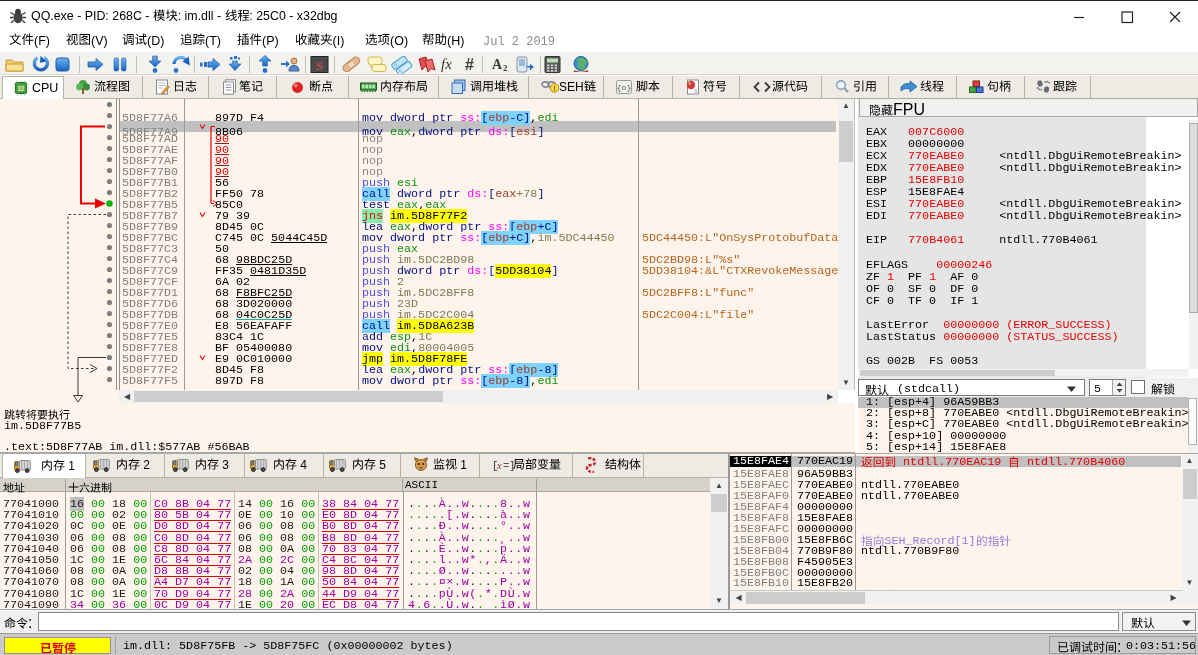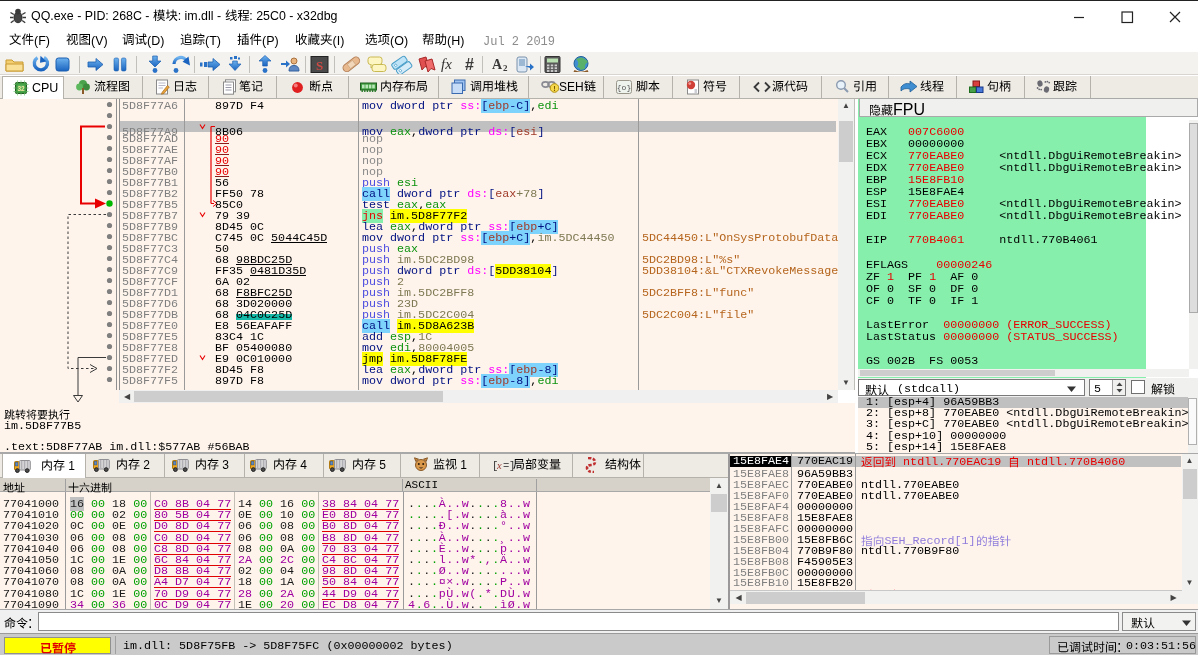--- a/index.html
+++ b/index.html
@@ -8,21 +8,21 @@
 .mono{font-family:"Liberation Mono",monospace;font-size:11.7px;white-space:pre}
 svg{display:inline-block}
 
 #titlebar{left:0;top:2px;width:1198px;height:28px;background:#fff}
 #menubar{left:0;top:30px;width:1198px;height:22px;background:#fff;font-size:12.5px}
 #toolbar{left:0;top:52px;width:1198px;height:23px;background:#f4f2ee;border-bottom:1px solid #d8d5d0}
 #tabbar{left:0;top:76px;width:1198px;height:23px;background:#eeebe5;border-bottom:1px solid #b5b2ac}
 #disasm{left:0;top:99px;width:855px;height:291px;background:#fef4ec;overflow:hidden}
 #hscroll1{left:119px;top:390px;width:719px;height:13px;background:#f0f0f0}
 #infobox{left:0;top:403px;width:855px;height:50px;background:#fef4ec;border-bottom:1px solid #a8a8a8}
-#regpane{left:858px;top:99px;width:288px;height:354px;background:#86efac}
+#regpane{left:858px;top:99px;width:288px;height:354px;background:#e5e5e5}
 #tabbar2{left:0;top:453px;width:728px;height:25px;background:#eeebe5;border-bottom:1px solid #b5b2ac}
 #dump{left:0;top:478px;width:728px;height:131px;background:#fef4ec;overflow:hidden}
 #stack{left:728px;top:453px;width:470px;height:156px;background:#fef4ec;overflow:hidden;border-left:2px solid #9a9898}
 #cmdbar{left:0;top:609px;width:1198px;height:24px;background:#f0f0f0;border-top:1px solid #a8a8a8}
 #statusbar{left:0;top:633px;width:1198px;height:22px;background:#cacaca;border-top:1px solid #9a9a9a}
 
 .dr{position:absolute;left:0;width:855px;height:11px;font-family:"Liberation Mono",monospace;font-size:11.7px;line-height:11px;white-space:pre}
 .dr i{position:absolute;top:1.5px;font-style:normal}
 .ad{left:122px;color:#7f7f7f}
 .by{left:215px;color:#000}
@@ -454,39 +454,39 @@
    <path d="M5 25.5 L7.5 29.5 L10 25.5"></path>
         <path d="M5 113.5 L7.5 117.5 L10 113.5"></path>
         <path d="M5 256.5 L7.5 260.5 L10 256.5"></path>
   </g>
  </svg>
  <div class="abs" style="left:116px;top:0;width:1px;height:291px;background:#8f8f8f"></div>
  <div class="abs" style="left:119px;top:0;width:1px;height:291px;background:#8f8f8f"></div>
  <div class="abs" style="left:184px;top:0;width:1px;height:291px;background:#9a9a9a"></div>
  <div class="abs" style="left:358px;top:0;width:1px;height:291px;background:#9a9a9a"></div>
  <div class="abs" style="left:638px;top:0;width:1px;height:291px;background:#9a9a9a"></div>
- <div class="dr" style="top:0"><i class="ad">5D8F77A6</i><i class="by">897D F4</i><i class="mn"><b class="nv">mov dword ptr </b><b class="mg">ss:</b><span class="cb"><b class="nv">[</b><b class="mr">ebp</b><b class="nv">-C</b><b class="nv">]</b></span><b>,</b><b class="gn">edi</b></i></div>
+ <div class="dr" style="top:12px"><i class="ad">5D8F77A6</i><i class="by">897D F4</i><i class="mn"><b class="nv">mov dword ptr </b><b class="mg">ss:</b><span class="cb"><b class="nv">[</b><b class="mr">ebp</b><b class="nv">-C</b><b class="nv">]</b></span><b>,</b><b class="gn">edi</b></i></div>
  <div class="dr" style="top:26px"><i class="ad">5D8F77A9</i><i class="by">8B06</i><i class="mn"><b class="nv">mov </b><b class="gn">eax</b><b>,</b><b class="nv">dword ptr </b><b class="mg">ds:</b><b class="nv">[</b><b class="mr">esi</b><b class="nv">]</b></i></div>
  <div class="dr" style="top:33px"><i class="ad">5D8F77AD</i><i class="by rd" style="border-bottom:1px solid #8b1a1a;height:10px;display:inline-block">90</i><i class="mn gy">nop</i></div>
  <div class="dr" style="top:44px"><i class="ad">5D8F77AE</i><i class="by rd" style="border-bottom:1px solid #8b1a1a;height:10px;display:inline-block">90</i><i class="mn gy">nop</i></div>
  <div class="dr" style="top:55px"><i class="ad">5D8F77AF</i><i class="by rd" style="border-bottom:1px solid #8b1a1a;height:10px;display:inline-block">90</i><i class="mn gy">nop</i></div>
  <div class="dr" style="top:66px"><i class="ad">5D8F77B0</i><i class="by rd" style="border-bottom:1px solid #8b1a1a;height:10px;display:inline-block">90</i><i class="mn gy">nop</i></div>
  <div class="dr" style="top:77px"><i class="ad">5D8F77B1</i><i class="by">56</i><i class="mn"><b class="pu">push </b><b class="gn">esi</b></i></div>
  <div class="dr" style="top:88px"><i class="ad">5D8F77B2</i><i class="by">FF50 78</i><i class="mn"><b class="cb nv">call</b><b class="nv"> dword ptr </b><b class="mg">ds:</b><b class="nv">[</b><b class="mr">eax</b><b class="ol">+78</b><b class="nv">]</b></i></div>
  <div class="dr" style="top:99px"><i class="ad">5D8F77B5</i><i class="by">85C0</i><i class="mn"><b class="nv">test </b><b class="gn">eax</b><b>,</b><b class="gn">eax</b></i></div>
  <div class="dr" style="top:110px"><i class="ad">5D8F77B7</i><i class="by">79 39</i><i class="mn"><b class="ybr">jns</b> <b class="yb">im.5D8F77F2</b></i></div>
  <div class="dr" style="top:121px"><i class="ad">5D8F77B9</i><i class="by">8D45 0C</i><i class="mn"><b class="nv">lea </b><b class="gn">eax</b><b>,</b><b class="nv">dword ptr </b><b class="mg">ss:</b><span class="cb"><b class="nv">[</b><b class="mr">ebp</b><b class="nv">+C</b><b class="nv">]</b></span></i></div>
  <div class="dr" style="top:132px"><i class="ad">5D8F77BC</i><i class="by">C745 0C <span style="border-bottom:1px solid #000;height:10px;display:inline-block">5044C45D</span></i><i class="mn"><b class="nv">mov dword ptr </b><b class="mg">ss:</b><span class="cb"><b class="nv">[</b><b class="mr">ebp</b><b class="nv">+C</b><b class="nv">]</b></span><b>,</b><b class="ol">im.5DC44450</b></i><i class="cm">5DC44450:L"OnSysProtobufDataC</i></div>
  <div class="dr" style="top:143px"><i class="ad">5D8F77C3</i><i class="by">50</i><i class="mn"><b class="pu">push </b><b class="gn">eax</b></i></div>
  <div class="dr" style="top:154px"><i class="ad">5D8F77C4</i><i class="by">68 <span style="border-bottom:1px solid #000;height:10px;display:inline-block">98BDC25D</span></i><i class="mn"><b class="pu">push </b><b class="ol">im.5DC2BD98</b></i><i class="cm">5DC2BD98:L"%s"</i></div>
  <div class="dr" style="top:165px"><i class="ad">5D8F77C9</i><i class="by">FF35 <span style="border-bottom:1px solid #000;height:10px;display:inline-block">0481D35D</span></i><i class="mn"><b class="pu">push </b><b class="nv">dword ptr </b><b class="mg">ds:</b><b class="nv">[</b><b class="yb">5DD38104</b><b class="nv">]</b></i><i class="cm">5DD38104:&amp;L"CTXRevokeMessage:</i></div>
  <div class="dr" style="top:176px"><i class="ad">5D8F77CF</i><i class="by">6A 02</i><i class="mn"><b class="pu">push </b><b class="ol">2</b></i></div>
  <div class="dr" style="top:187px"><i class="ad">5D8F77D1</i><i class="by">68 <span style="border-bottom:1px solid #000;height:10px;display:inline-block">F8BFC25D</span></i><i class="mn"><b class="pu">push </b><b class="ol">im.5DC2BFF8</b></i><i class="cm">5DC2BFF8:L"func"</i></div>
  <div class="dr" style="top:198px"><i class="ad">5D8F77D6</i><i class="by">68 3D020000</i><i class="mn"><b class="pu">push </b><b class="ol">23D</b></i></div>
- <div class="dr" style="top:209px"><i class="ad">5D8F77DB</i><i class="by">68 <span style="border-bottom:6px solid #14b8a6;height:10px;display:inline-block">04C0C25D</span></i><i class="mn"><b class="pu">push </b><b class="ol">im.5DC2C004</b></i><i class="cm">5DC2C004:L"file"</i></div>
+ <div class="dr" style="top:209px"><i class="ad">5D8F77DB</i><i class="by">68 <span style="border-bottom:1px solid #14b8a6;height:10px;display:inline-block">04C0C25D</span></i><i class="mn"><b class="pu">push </b><b class="ol">im.5DC2C004</b></i><i class="cm">5DC2C004:L"file"</i></div>
  <div class="dr" style="top:220px"><i class="ad">5D8F77E0</i><i class="by">E8 56EAFAFF</i><i class="mn"><b class="cb nv">call</b> <b class="yb">im.5D8A623B</b></i></div>
  <div class="dr" style="top:231px"><i class="ad">5D8F77E5</i><i class="by">83C4 1C</i><i class="mn"><b class="nv">add </b><b class="gn">esp</b><b>,</b><b class="ol">1C</b></i></div>
  <div class="dr" style="top:242px"><i class="ad">5D8F77E8</i><i class="by">BF 05400080</i><i class="mn"><b class="nv">mov </b><b class="gn">edi</b><b>,</b><b class="ol">80004005</b></i></div>
  <div class="dr" style="top:253px"><i class="ad">5D8F77ED</i><i class="by">E9 0C010000</i><i class="mn"><b class="yb">jmp</b> <b class="yb">im.5D8F78FE</b></i></div>
  <div class="dr" style="top:264px"><i class="ad">5D8F77F2</i><i class="by">8D45 F8</i><i class="mn"><b class="nv">lea </b><b class="gn">eax</b><b>,</b><b class="nv">dword ptr </b><b class="mg">ss:</b><span class="cb"><b class="nv">[</b><b class="mr">ebp</b><b class="nv">-8</b><b class="nv">]</b></span></i></div>
  <div class="dr" style="top:275px"><i class="ad">5D8F77F5</i><i class="by">897D F8</i><i class="mn"><b class="nv">mov dword ptr </b><b class="mg">ss:</b><span class="cb"><b class="nv">[</b><b class="mr">ebp</b><b class="nv">-8</b><b class="nv">]</b></span><b>,</b><b class="gn">edi</b></i></div>
 
  <div class="sbtrack" style="left:838px;top:0;width:16px;height:291px"></div>
  <div class="sbbtn" style="left:838px;top:0;width:16px;height:14px;line-height:14px">▲</div>
  <div class="sbbtn" style="left:838px;top:277px;width:16px;height:14px;line-height:14px">▼</div>

